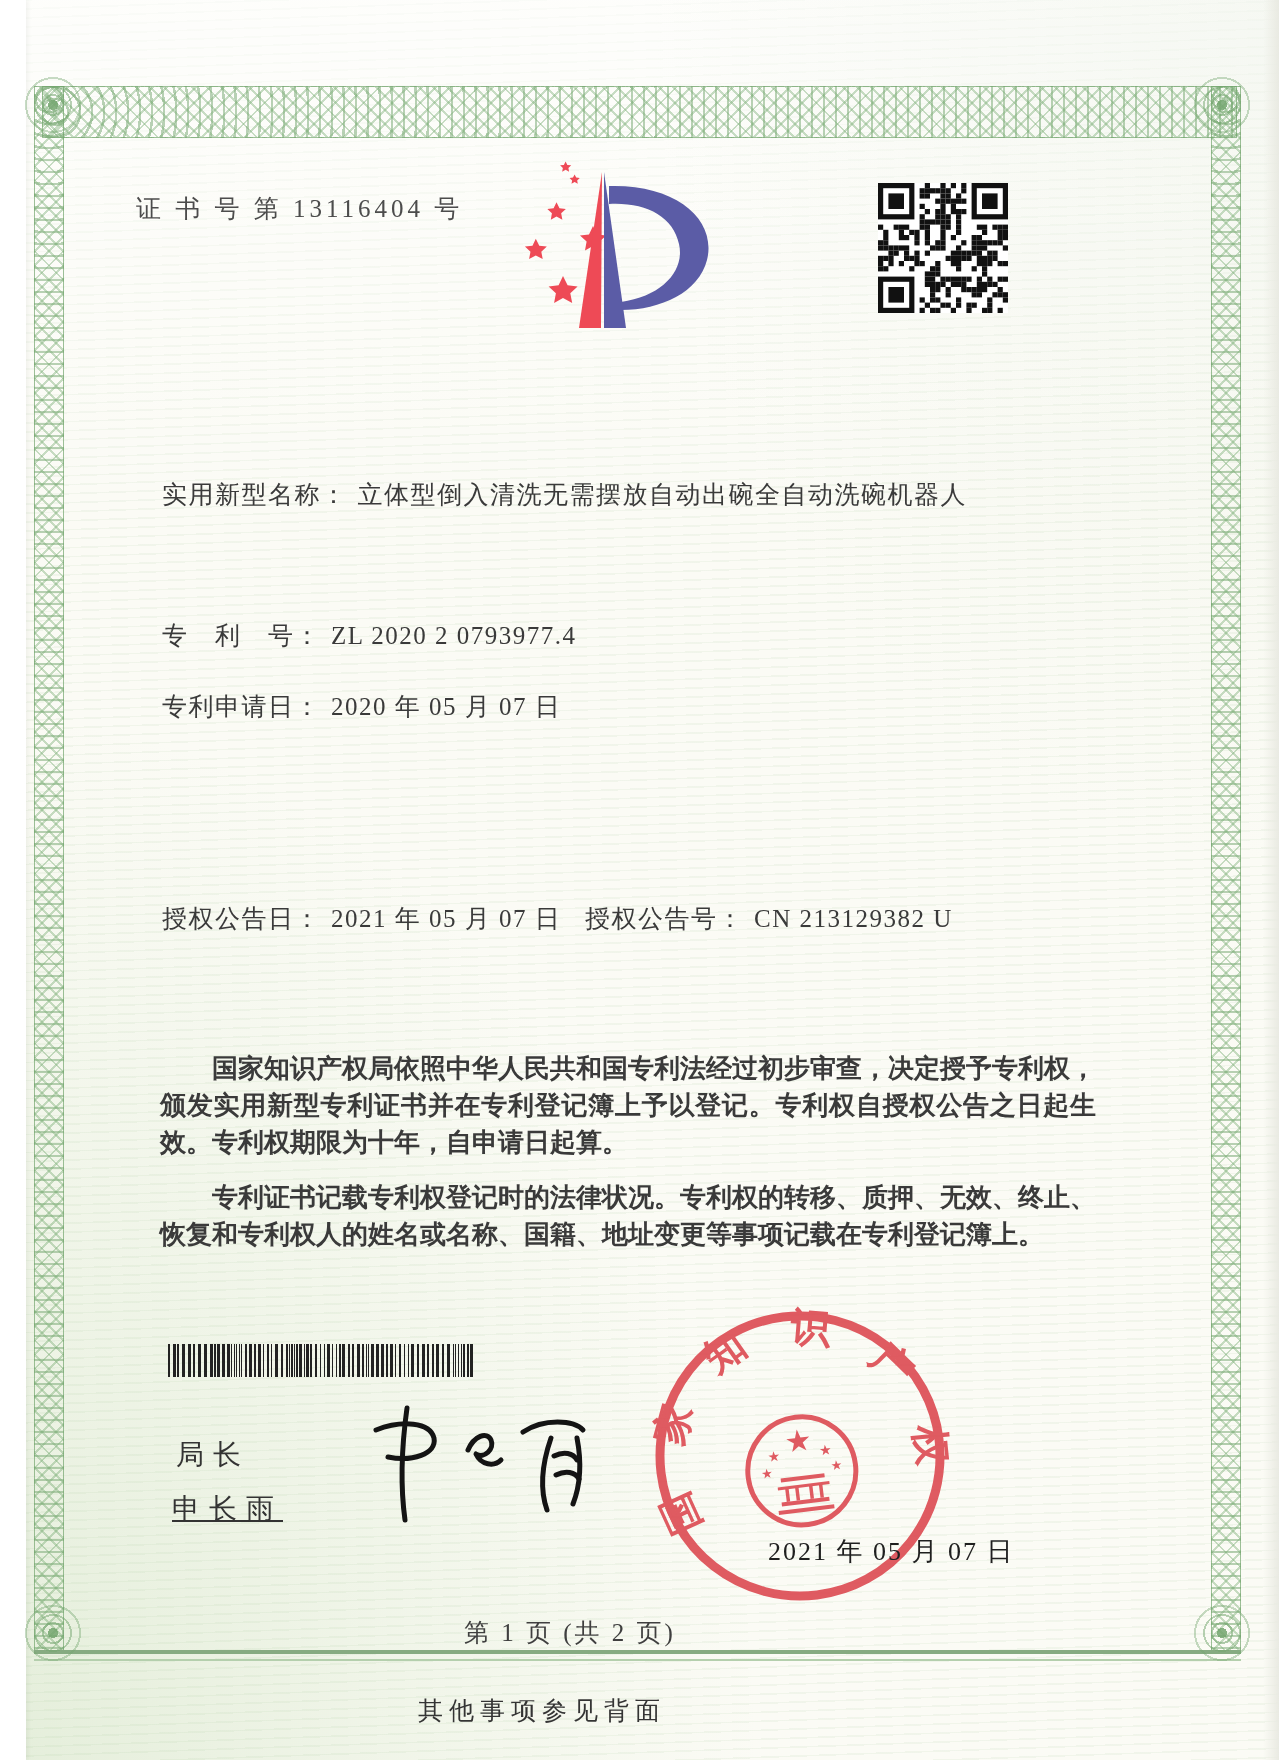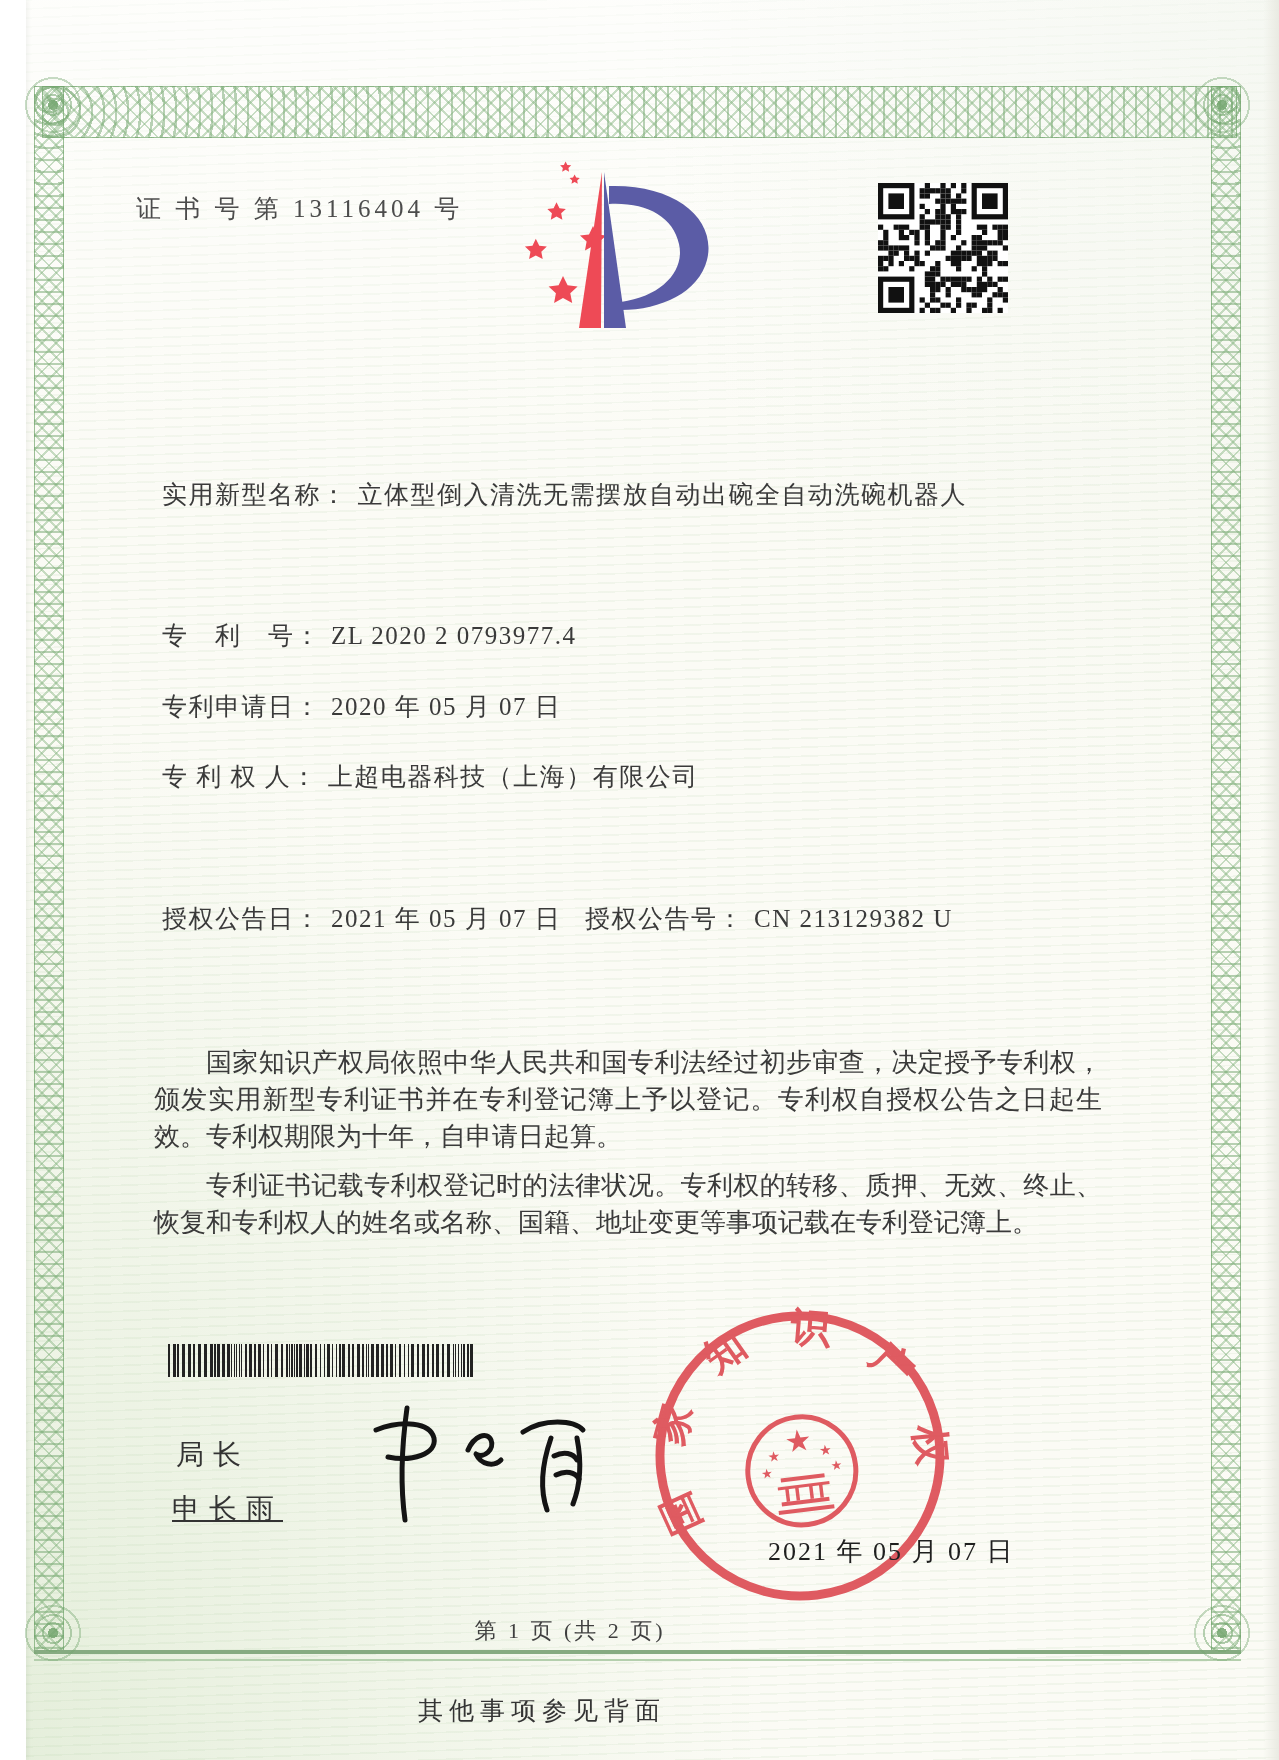--- a/index.html
+++ b/index.html
@@ -59,33 +59,33 @@
 
   .title{position:absolute;left:70px;width:980px;top:350px;text-align:center;
     font-size:53px;font-weight:700;letter-spacing:13px;color:#2c2c2c;white-space:nowrap;}
 
   .field{position:absolute;left:142px;width:1000px;font-size:25px;color:#3a3a3a;letter-spacing:1.5px;white-space:nowrap;}
   .field .flabel{margin-right:10px;margin-left:20px;}
   .grant2{position:absolute;left:423px;top:0;}
 
   .body-text{position:absolute;left:142px;top:1032px;width:972px;
     font-size:26px;line-height:37px;text-align:justify;color:#3a3a3a;}
-  .body-text p{margin:12px;text-indent:2em;}
+  .body-text p{margin:18px;text-indent:2em;font-weight:bold;}
 
   .barcode{position:absolute;left:168px;top:1344px;width:312px;height:33px;display:flex;align-items:stretch;}
   .barcode div{background:#222;}
 
   .director-title{position:absolute;left:176px;top:1436px;font-size:28px;letter-spacing:9px;color:#333;}
   .director-name{position:absolute;left:172px;top:1490px;font-size:28px;letter-spacing:9px;color:#333;text-decoration:underline;}
   .signature{position:absolute;left:340px;top:1396px;}
 
   .seal{position:absolute;left:646px;top:1306px;transform:rotate(-7deg);opacity:.9;}
   .seal-date{position:absolute;left:768px;top:1534px;font-size:26px;letter-spacing:2px;color:#1f1f1f;z-index:6;white-space:nowrap;}
 
-  .page-info{position:absolute;left:0;width:1140px;top:1616px;text-align:center;font-size:22px;letter-spacing:3px;color:#3f3f3f;}
+  .page-info{position:absolute;left:0;width:1140px;top:1616px;text-align:center;font-size:25px;letter-spacing:3px;color:#3f3f3f;}
   .back-note{position:absolute;left:12px;width:1060px;top:1694px;text-align:center;font-size:25px;letter-spacing:6px;color:#343434;}
 </style>
 </head>
 <body>
 
 <div class="page">
 
   <div class="waves"></div>
   <div class="tint"></div>
   <div class="scan-edge-left"></div>
@@ -350,23 +350,20 @@
 
   <div class="field" style="top:478px">
     <span class="flabel">实用新型名称：</span><span class="fvalue">立体型倒入清洗无需摆放自动出碗全自动洗碗机器人</span>
   </div>
   <div class="field" style="top:619px">
     <span class="flabel">专　利　号：</span><span class="fvalue">ZL 2020 2 0793977.4</span>
   </div>
   <div class="field" style="top:690px">
     <span class="flabel">专利申请日：</span><span class="fvalue">2020 年 05 月 07 日</span>
   </div>
-  <div class="field" style="top:760px">
-    <span class="flabel">专 利 权 人：</span><span class="fvalue">上超电器科技（上海）有限公司</span>
-  </div>
   <div class="field" style="top:902px">
     <span class="flabel">授权公告日：</span><span class="fvalue">2021 年 05 月 07 日</span>
     <span class="grant2">
       <span class="flabel">授权公告号：</span><span class="fvalue">CN 213129382 U</span>
     </span>
   </div>
 
   <div class="body-text">
     <p>国家知识产权局依照中华人民共和国专利法经过初步审查，决定授予专利权，颁发实用新型专利证书并在专利登记簿上予以登记。专利权自授权公告之日起生效。专利权期限为十年，自申请日起算。</p>
     <p>专利证书记载专利权登记时的法律状况。专利权的转移、质押、无效、终止、恢复和专利权人的姓名或名称、国籍、地址变更等事项记载在专利登记簿上。</p>

